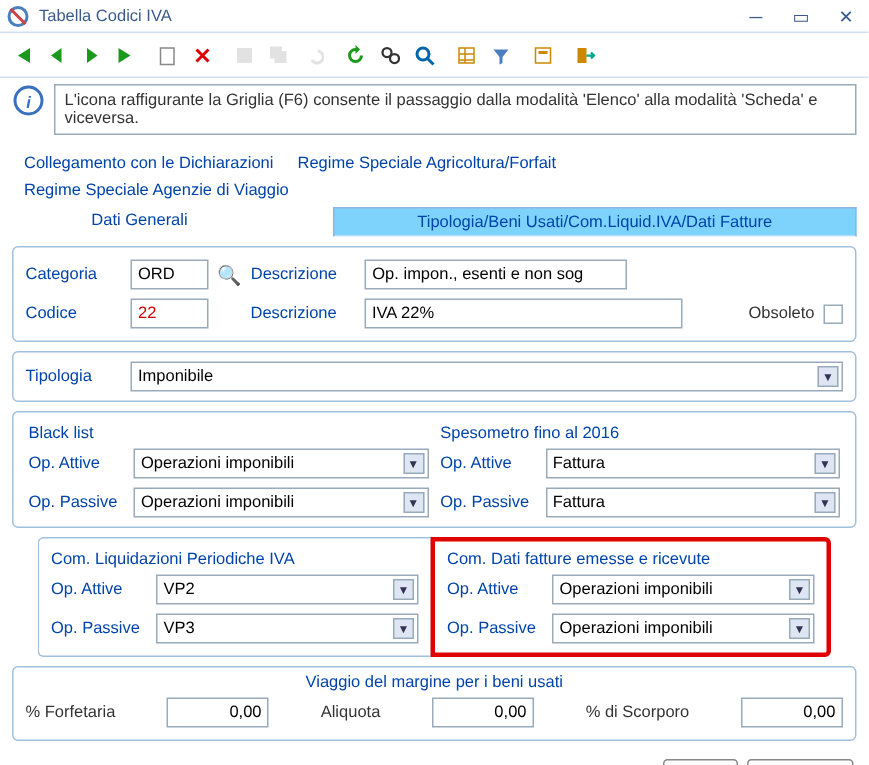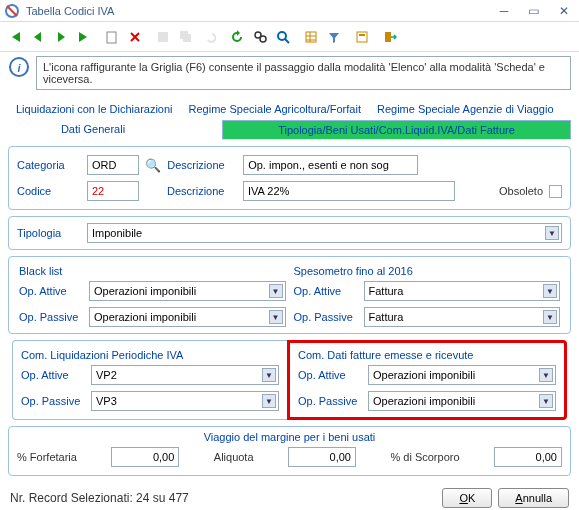--- a/index.html
+++ b/index.html
@@ -15,21 +15,21 @@
 .tbtn { width: 22px; height: 22px; display: flex; align-items: center; justify-content: center; cursor: pointer; }
 .tbtn.disabled { opacity: .4; cursor: default; }
 .tsep { width: 4px; }
 
 .info-row { display: flex; align-items: flex-start; padding: 4px 8px; gap: 6px; }
 .info-icon { flex: 0 0 22px; }
 .info-text { border: 1px solid #9ab; padding: 4px 6px; flex: 1; color: #333; font-size: 11px; }
 
 .tabs { display: flex; flex-wrap: wrap; margin: 6px 8px 0 8px; }
 .tab { padding: 3px 8px; color: #0044aa; cursor: pointer; }
-.tab.active { border: 1px solid #8fb6e0; border-bottom: 1px solid #e8f0fa; background: #22c55e; }
+.tab.active { border: 1px solid #8fb6e0; border-bottom: 1px solid #e8f0fa; background: #7dd3fc; }
 .tabrow2 { margin-top: 2px; justify-content: center; gap: 44px; }
 
 .panel { border: 1px solid #a0c0e0; border-radius: 4px; margin: 6px 8px; padding: 8px; }
 .panel.redbox { border: 3px solid #e00000; }
 
 .row { display: flex; align-items: center; margin-bottom: 6px; gap: 6px; }
 .lbl { color: #0044aa; min-width: 64px; }
 .lbl.black { color: #333; }
 .inp, .sel { border: 1px solid #9ab; background: #fff; height: 20px; padding: 1px 4px; }
 .inp.right { text-align: right; }
@@ -167,21 +167,21 @@
   <div class="info-icon">
     <svg width="22" height="22">
         <circle cx="11" cy="11" r="9" fill="#fff" stroke="#3a6fc0" stroke-width="2"></circle>
         <text x="11" y="16" text-anchor="middle" font-size="14" font-style="italic" font-weight="bold" fill="#3a6fc0">i</text>
       </svg>
   </div>
   <div class="info-text">L'icona  raffigurante la Griglia (F6) consente  il passaggio dalla modalità  'Elenco'  alla modalità  'Scheda'  e viceversa.</div>
 </div>
 
 <div class="tabs">
-  <div class="tab">Liquidazioni con le Dichiarazioni</div>
+  <div class="tab">Collegamento con le Dichiarazioni</div>
   <div class="tab">Regime Speciale Agricoltura/Forfait</div>
   <div class="tab">Regime Speciale Agenzie di Viaggio</div>
 </div>
 <div class="tabs tabrow2">
   <div class="tab" style="min-width:170px;text-align:center">Dati Generali</div>
   <div class="tab active" style="flex:1;text-align:center">Tipologia/Beni Usati/Com.Liquid.IVA/Dati Fatture</div>
 </div>
 
 <div class="panel">
   <div class="row">
@@ -245,21 +245,21 @@
         <span class="lbl">Op. Passive</span>
         <div class="sel" style="flex:1">
             <span>Fattura</span>
             <span class="arrowbtn">▼</span>
           </div>
       </div>
     </div>
   </div>
 </div>
 
-<div style="display:flex;margin:6px 12px;gap:0">
+<div style="display:flex;margin:6px 25px;gap:0">
   <div class="panel" style="flex:1;margin:0;border-right:none;border-radius:4px 0 0 4px">
     <div class="section-title">Com. Liquidazioni Periodiche IVA</div>
     <div class="row">
       <span class="lbl">Op. Attive</span>
       <div class="sel" style="flex:1">
           <span>VP2</span>
           <span class="arrowbtn">▼</span>
         </div>
     </div>
     <div class="row" style="margin-bottom:0">

